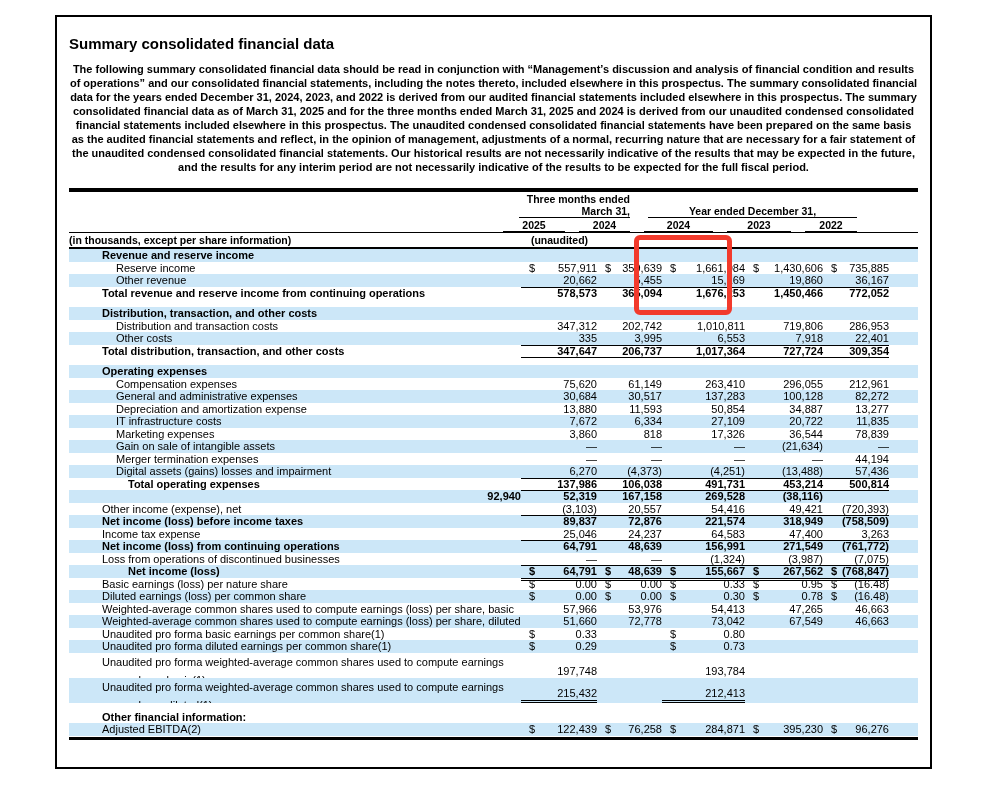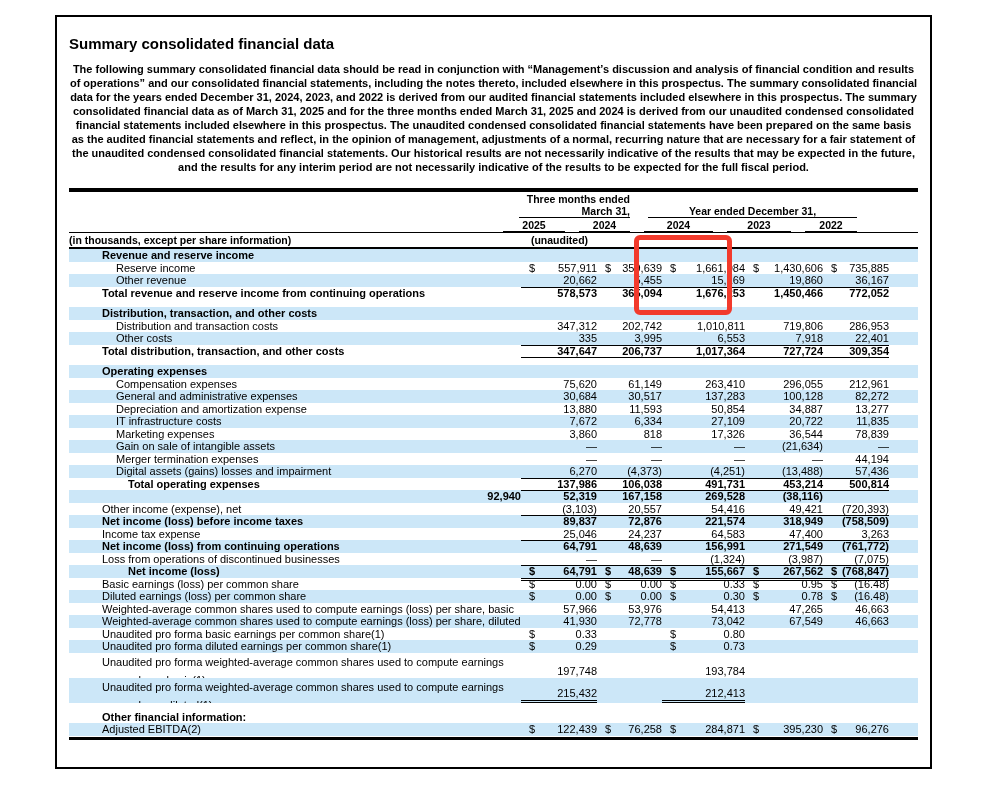--- a/index.html
+++ b/index.html
@@ -499,21 +499,21 @@
           <div class="cell u2">
             <span class="dol">$</span>
             <span class="val">267,562</span>
           </div>
           <div class="cell u2">
             <span class="dol">$</span>
             <span class="val">(768,847)</span>
           </div>
         </div>
         <div class="row">
-          <div class="lab ind0">Basic earnings (loss) per common share</div>
+          <div class="lab ind0">Basic earnings (loss) per nature share</div>
           <div class="cell">
             <span class="dol">$</span>
             <span class="val">0.00</span>
           </div>
           <div class="cell">
             <span class="dol">$</span>
             <span class="val">0.00</span>
           </div>
           <div class="cell">
             <span class="dol">$</span>
@@ -565,21 +565,21 @@
           <div class="cell">
             <span class="val">47,265</span>
           </div>
           <div class="cell">
             <span class="val">46,663</span>
           </div>
         </div>
         <div class="row blue">
           <div class="lab ind0">Weighted-average common shares used to compute earnings (loss) per share, diluted</div>
           <div class="cell">
-            <span class="val">41,930</span>
+            <span class="val">51,660</span>
           </div>
           <div class="cell">
             <span class="val">72,778</span>
           </div>
           <div class="cell">
             <span class="val">73,042</span>
           </div>
           <div class="cell">
             <span class="val">67,549</span>
           </div>

